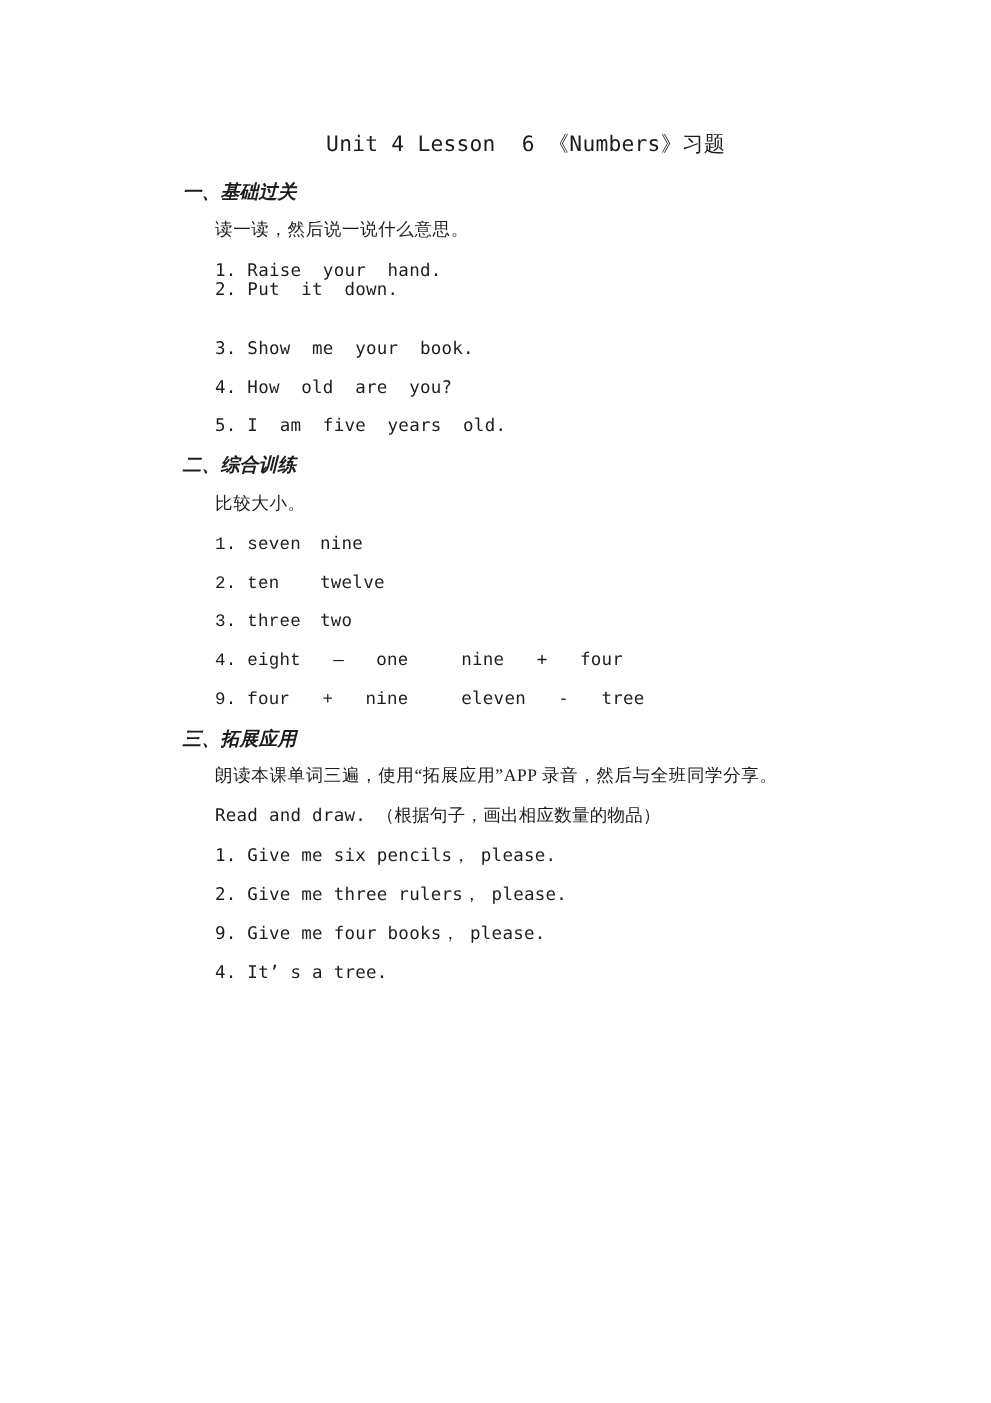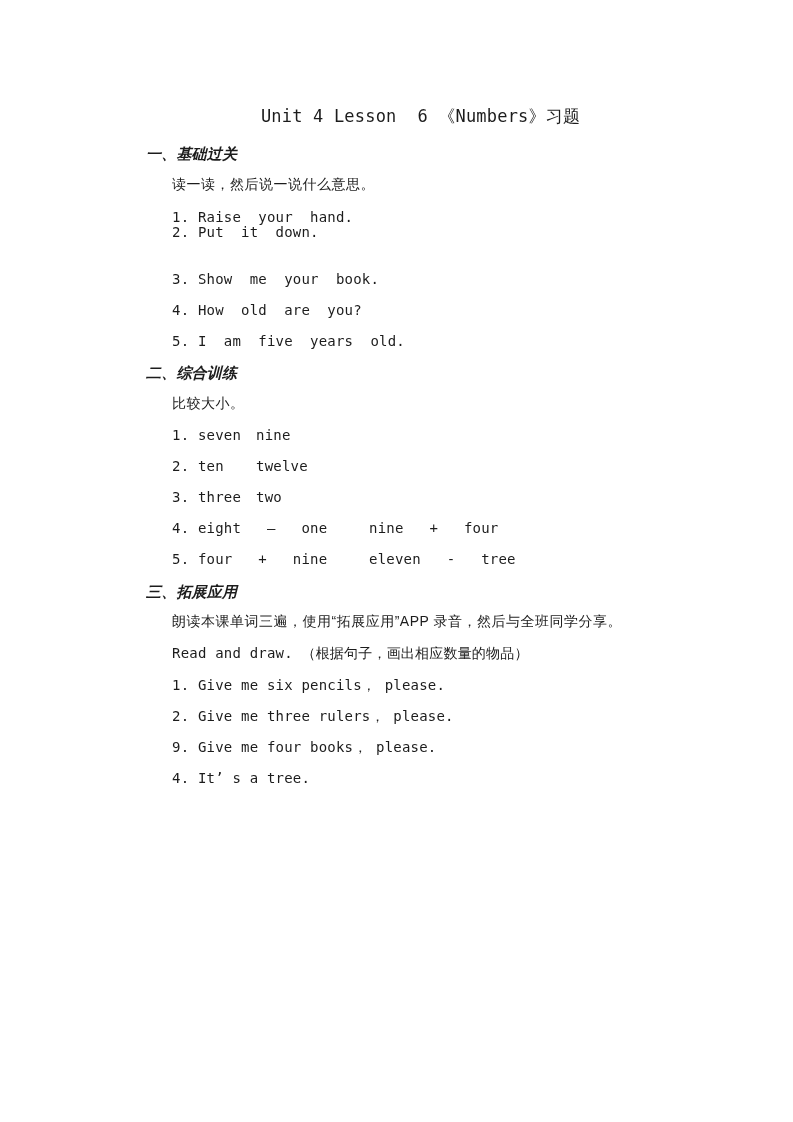--- a/index.html
+++ b/index.html
@@ -37,25 +37,26 @@
     left: 122px;
     font-size: 15px;
     font-weight: bold;
     font-family: "Liberation Sans", "DejaVu Sans", sans-serif;
     font-style: italic;
   }
   .body-line {
     left: 148px;
   }
   .cjk {
-    font-family: Liberation Sans, sans-serif;
+    font-family: Liberation Serif, serif;
     letter-spacing: 0.5px;
   }
   .c1 {
     display: inline-block;
+    font-family: Liberation Mono, monospace;
   }
   .w84  { width: 84px; }
   .w197 { width: 197px; }
 </style>
 </head>
 <body>
 
 <div class="page">
 
   <div class="line title">Unit 4 Lesson  6 《Numbers》习题</div>
@@ -68,21 +69,21 @@
   <div class="line body-line" style="top:302px">4. How  old  are  you?</div>
   <div class="line body-line" style="top:333px">5. I  am  five  years  old.</div>
 
   <div class="line heading" style="top:364px">二、综合训练</div>
   <div class="line body-line cjk" style="top:395px">比较大小。</div>
 
   <div class="line body-line" style="top:427px"><span class="c1 w84">1. seven</span><span>nine</span></div>
   <div class="line body-line" style="top:458px"><span class="c1 w84">2. ten</span><span>twelve</span></div>
   <div class="line body-line" style="top:489px"><span class="c1 w84">3. three</span><span>two</span></div>
   <div class="line body-line" style="top:520px"><span class="c1 w197">4. eight   —   one</span><span>nine   +   four</span></div>
-  <div class="line body-line" style="top:551px"><span class="c1 w197">5. four   +   nine</span><span>eleven   -   tree</span></div>
+  <div class="line body-line" style="top:551px"><span class="c1 w197">9. four   +   nine</span><span>eleven   -   tree</span></div>
 
   <div class="line heading" style="top:583px">三、拓展应用</div>
   <div class="line body-line cjk" style="top:613px">朗读本课单词三遍，使用“拓展应用”APP 录音，然后与全班同学分享。</div>
   <div class="line body-line" style="top:645px">Read and draw. （根据句子，画出相应数量的物品）</div>
   <div class="line body-line" style="top:677px">1. Give me six pencils， please.</div>
   <div class="line body-line" style="top:708px">2. Give me three rulers， please.</div>
   <div class="line body-line" style="top:739px">9. Give me four books， please.</div>
   <div class="line body-line" style="top:770px">4. It’ s a tree.</div>
 
 </div>

